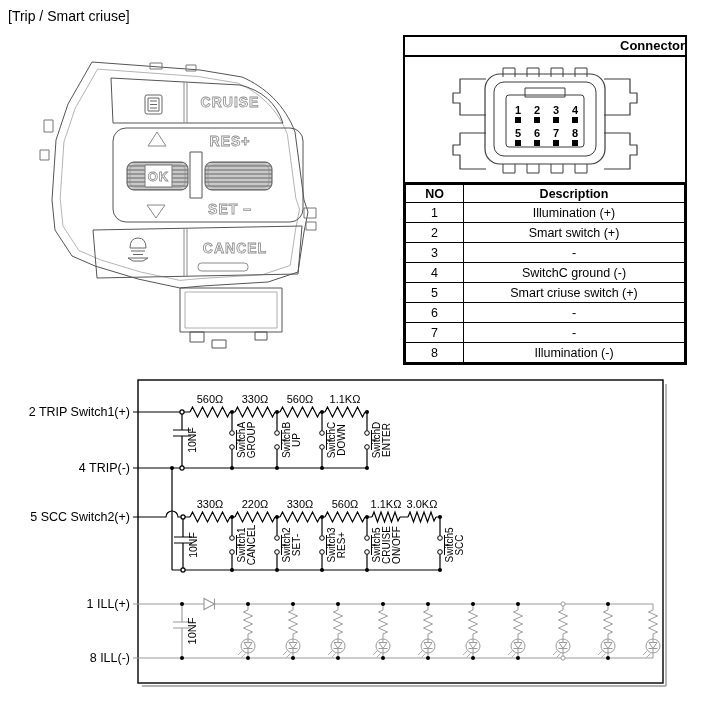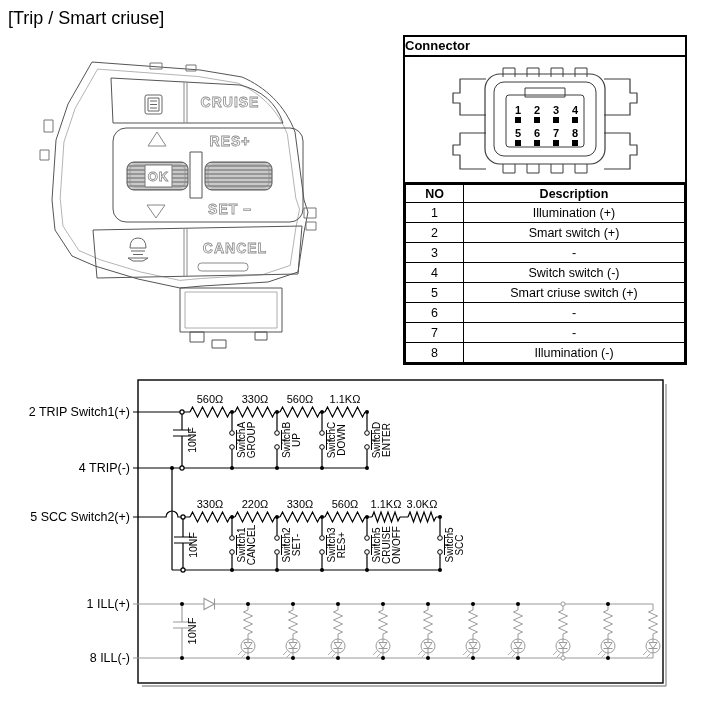--- a/index.html
+++ b/index.html
@@ -1,22 +1,22 @@
 <!DOCTYPE html>
 <html><head>
 <meta charset="utf-8">
 <style>
   html,body{margin:0;padding:0;background:#fff;}
   body{width:701px;height:705px;position:relative;overflow:hidden;
        font-family:"Liberation Sans", sans-serif;color:#000;}
-  .page-title{position:absolute;left:8px;top:8px;font-size:18px;}
+  .page-title{position:absolute;left:8px;top:8px;font-size:14px;}
   
   .connector-panel{position:absolute;left:403px;top:35px;width:284px;
        border:2px solid #000;box-sizing:border-box;background:#fff;}
-  .connector-header{height:18px;line-height:18px;text-align:left;
+  .connector-header{height:18px;line-height:18px;text-align:right;
        font-weight:bold;font-size:13px;border-bottom:2px solid #000;}
   .connector-img{display:block;border-bottom:2px solid #000;}
   table.pin-table{width:100%;border-collapse:collapse;table-layout:fixed;}
   table.pin-table th,table.pin-table td{border:1.5px solid #000;text-align:center;
        padding:0;height:19px;font-size:12.5px;}
   table.pin-table th{font-weight:bold;font-size:12.5px;height:17px;}
   table.pin-table .col-no{width:57px;margin-left:38px;}
   
   .sch-text{font-size:11px;}
   .sch-pin{font-size:12.5px;}
@@ -175,21 +175,21 @@
       <tr>
           <td>2</td>
           <td>Smart switch (+)</td>
         </tr>
       <tr>
           <td>3</td>
           <td>-</td>
         </tr>
       <tr>
           <td>4</td>
-          <td>Switch switch (-)</td>
+          <td>SwitchC ground (-)</td>
         </tr>
       <tr>
           <td>5</td>
           <td>Smart criuse switch (+)</td>
         </tr>
       <tr>
           <td>6</td>
           <td>-</td>
         </tr>
       <tr>

